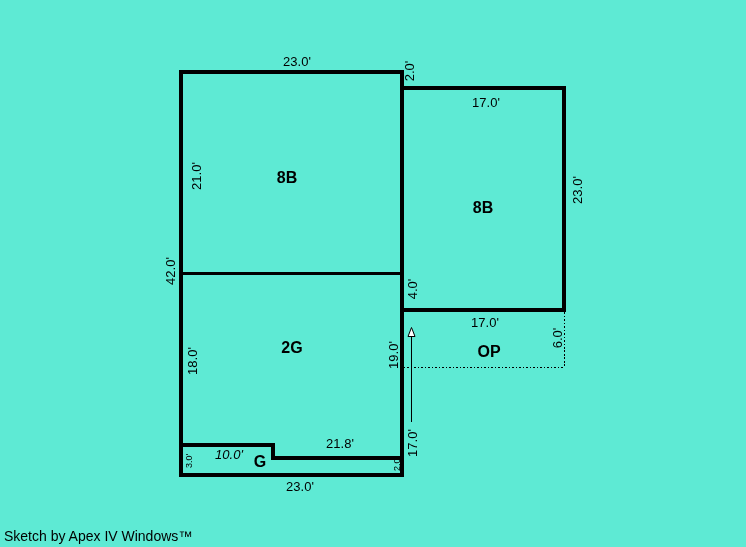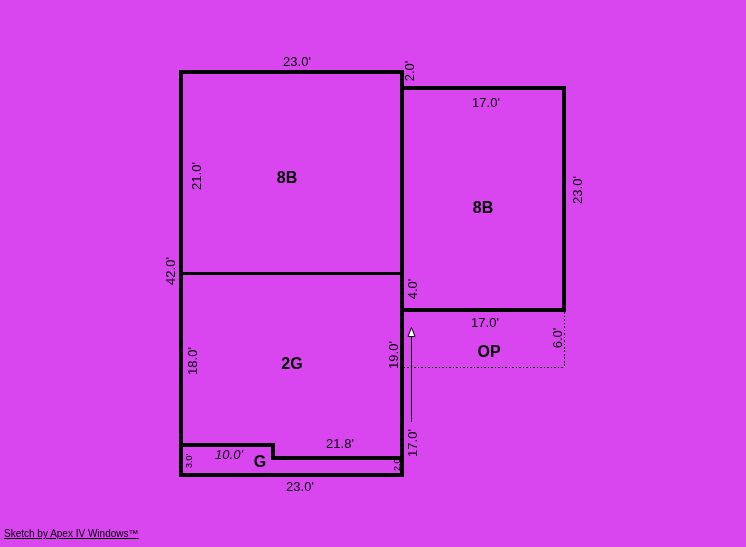--- a/index.html
+++ b/index.html
@@ -1,20 +1,20 @@
 <!DOCTYPE html>
 <html><head>
 <meta charset="utf-8">
 <style>
   html, body { margin: 0; padding: 0; background: #ffffff; }
   .canvas {
     position: relative;
     width: 746px;
     height: 547px;
-    background: #d946ef;
+    background: #5eead4;
     font-family: "Liberation Sans", sans-serif;
     overflow: hidden;
   }
   .wall { position: absolute; background: #000000; }
   .dash-v {
     position: absolute; width: 1px;
     background: repeating-linear-gradient(to bottom, #000 0, #000 1.5px, transparent 1.5px, transparent 3.5px);
   }
   .dash-h {
     position: absolute; height: 1px;
@@ -27,21 +27,21 @@
   .dim.v { transform: translate(-50%, -50%) rotate(-90deg); }
   .dim.small { font-size: 9px; }
   .room {
     position: absolute; color: #000000; font-size: 16px; font-weight: bold;
     line-height: 1; white-space: nowrap; transform: translate(-50%, -50%);
   }
   .arrow-line { position: absolute; width: 1px; background: #000000; }
   .arrow-head { position: absolute; }
   .credit {
     position: absolute; left: 4px; top: 528px;
-    font-size: 10px; color: #000000; white-space: nowrap; text-decoration: underline;
+    font-size: 14px; color: #000000; white-space: nowrap;
   }
 </style>
 </head>
 <body>
 
 <div class="canvas">
 
   <div class="wall" style="left:179px; top:70px;  width:225px; height:4px;"></div>
   <div class="wall" style="left:179px; top:70px;  width:4px;   height:407px;"></div>
   <div class="wall" style="left:179px; top:473px; width:225px; height:4px;"></div>
@@ -75,19 +75,19 @@
   <div class="dim v" style="left:393px; top:355px;">19.0'</div>
   <div class="dim" style="left:229px; top:454px;font-style:italic;">10.0'</div>
   <div class="dim" style="left:340px; top:443px;">21.8'</div>
   <div class="dim v small" style="left:189px; top:461px;">3.0'</div>
   <div class="dim v small" style="left:397px; top:464px;">2.0'</div>
   <div class="dim" style="left:300px; top:486px;">23.0'</div>
   <div class="dim v" style="left:412px; top:443px;">17.0'</div>
 
   <div class="room" style="left:287px; top:178px;">8B</div>
   <div class="room" style="left:483px; top:208px;">8B</div>
-  <div class="room" style="left:292px; top:364px;">2G</div>
+  <div class="room" style="left:292px; top:348px;">2G</div>
   <div class="room" style="left:260px; top:462px;">G</div>
   <div class="room" style="left:489px; top:352px;">OP</div>
 
   <div class="credit">Sketch by Apex IV Windows™</div>
 
 </div>
 
 </body></html>

